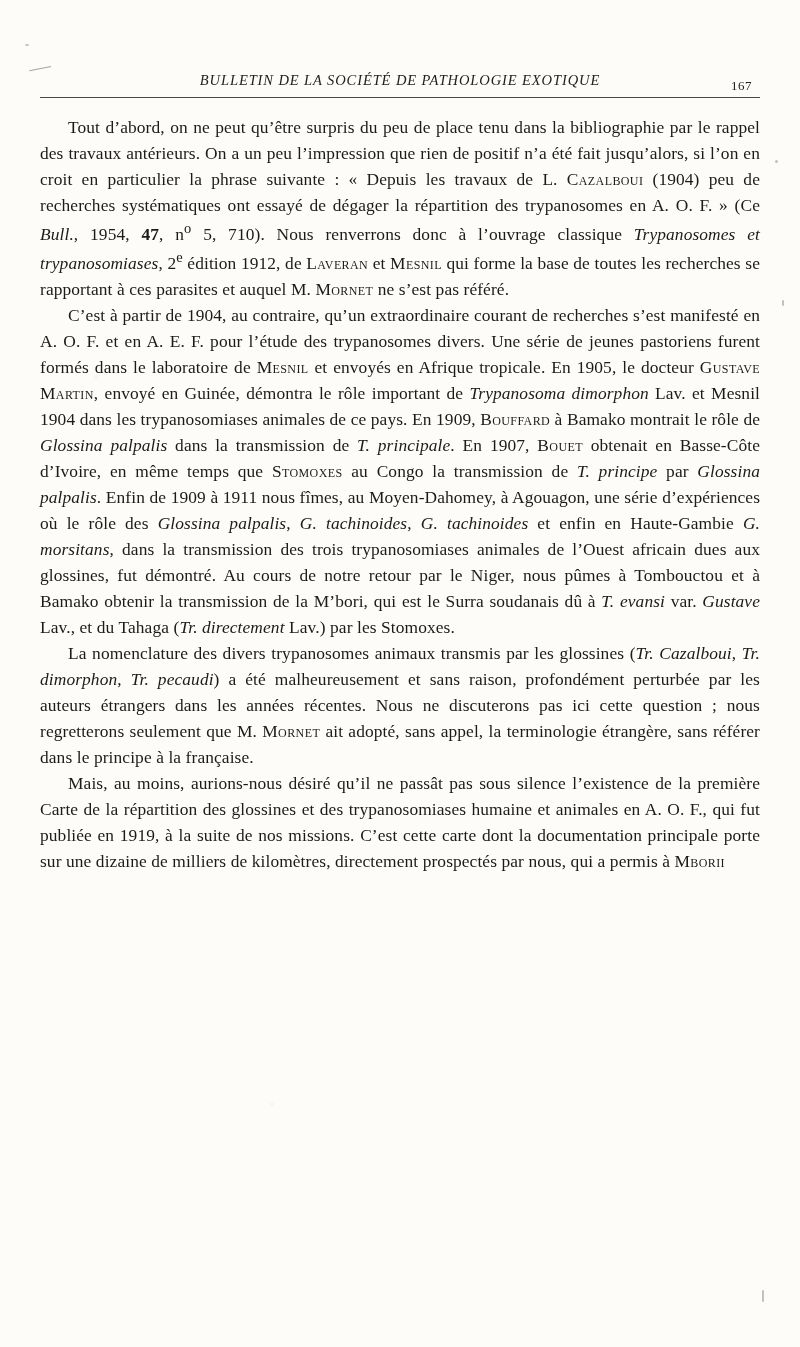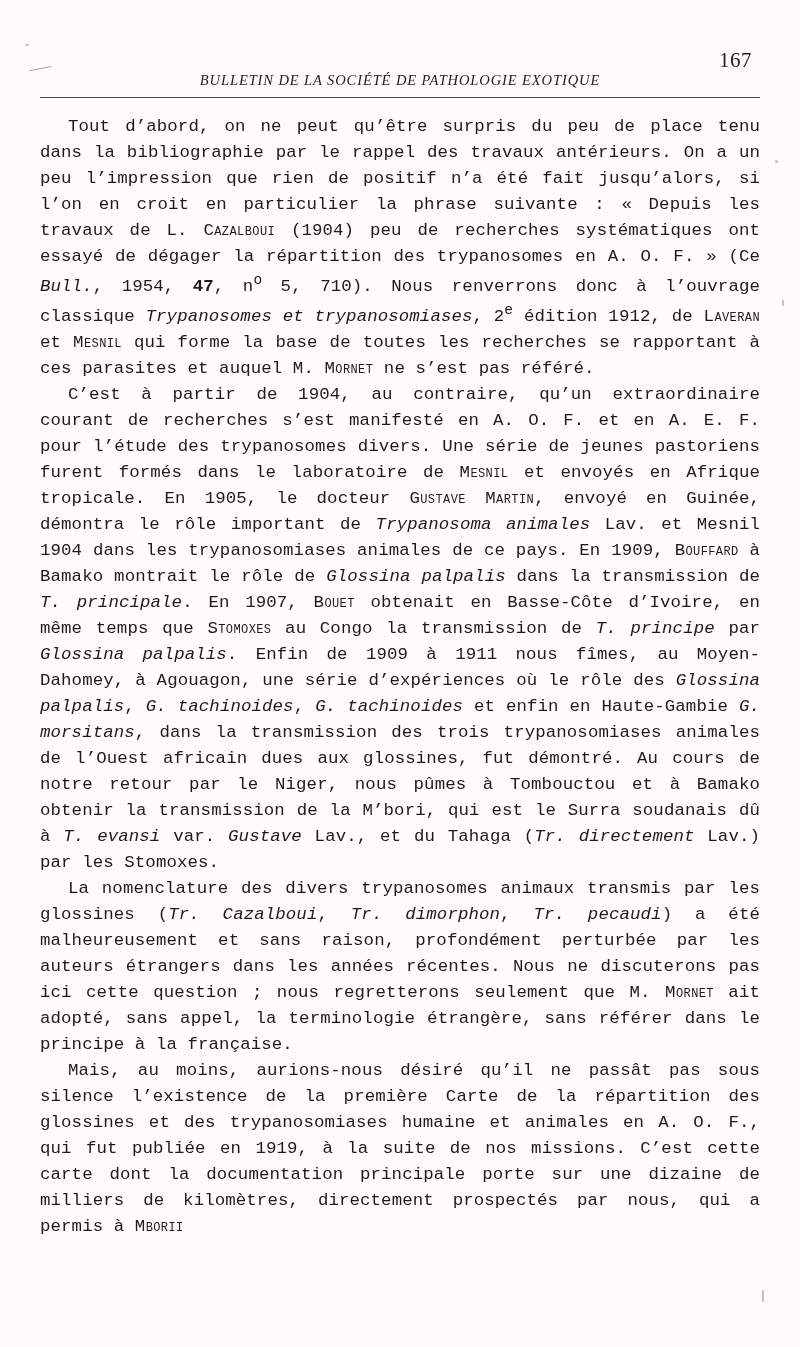--- a/index.html
+++ b/index.html
@@ -41,40 +41,39 @@
     font-family: "Liberation Serif", serif;
     font-style: italic;
     font-size: 14.5px;
     letter-spacing: 0.9px;
     color: #23211e;
     white-space: nowrap;
   }
   .running-head .folio {
     position: absolute;
     right: 8px;
-    bottom: 22px;
-    font-size: 21px;
+    bottom: 1px;
+    font-size: 13px;
     color: #23211e;
     letter-spacing: 0.5px;
   }
   .rule {
     height: 1px;
     background: #2a2724;
     margin: 2px 0 16px 0;
     opacity: 0.85;
   }
   .body-text {
     font-size: 17.4px;
     line-height: 1.495;
     text-align: justify;
     text-justify: inter-word;
     color: #1d1b19;
     letter-spacing: 0.1px;
     hyphens: manual;
-    font-family: Liberation Mono, monospace;
   }
   .body-text p {
     margin: 0;
     text-indent: 28px;
   }
   .sc {
     font-variant: small-caps;
     letter-spacing: 0.4px;
   }
   i { font-style: italic; }
@@ -133,21 +132,21 @@
         recherches se rapportant à ces parasites et auquel M. <span class="sc">Mornet</span> ne
         s’est pas référé.
       </p>
 
       <p>
         C’est à partir de 1904, au contraire, qu’un extraordinaire courant
         de recherches s’est manifesté en A. O. F. et en A. E. F. pour
         l’étude des trypanosomes divers. Une série de jeunes pastoriens
         furent formés dans le laboratoire de <span class="sc">Mesnil</span> et envoyés en Afrique
         tropicale. En 1905, le docteur <span class="sc">Gustave Martin</span>, envoyé en Guinée,
-        démontra le rôle important de <i>Trypanosoma animales</i> Lav. et
+        démontra le rôle important de <i>Trypanosoma dimorphon</i> Lav. et
         Mesnil 1904 dans les trypanosomiases animales de ce pays.
         En 1909, <span class="sc">Bouffard</span> à Bamako montrait le rôle de <i>Glossina palpalis</i>
         dans la transmission de <i>T. principale</i>. En 1907, <span class="sc">Bouet</span> obtenait en
         Basse-Côte d’Ivoire, en même temps que <span class="sc">Stomoxes</span> au Congo la
         transmission de <i>T. principe</i> par <i>Glossina palpalis</i>. Enfin
         de 1909 à 1911 nous fîmes, au Moyen-Dahomey, à Agouagon, une
         série d’expériences où le rôle des <i>Glossina palpalis</i>, <i>G. tachinoides</i>,
         <i>G. tachinoides</i> et enfin en Haute-Gambie <i>G. morsitans</i>, dans la
         transmission des trois trypanosomiases animales de l’Ouest africain
         dues aux glossines, fut démontré. Au cours de notre retour par

